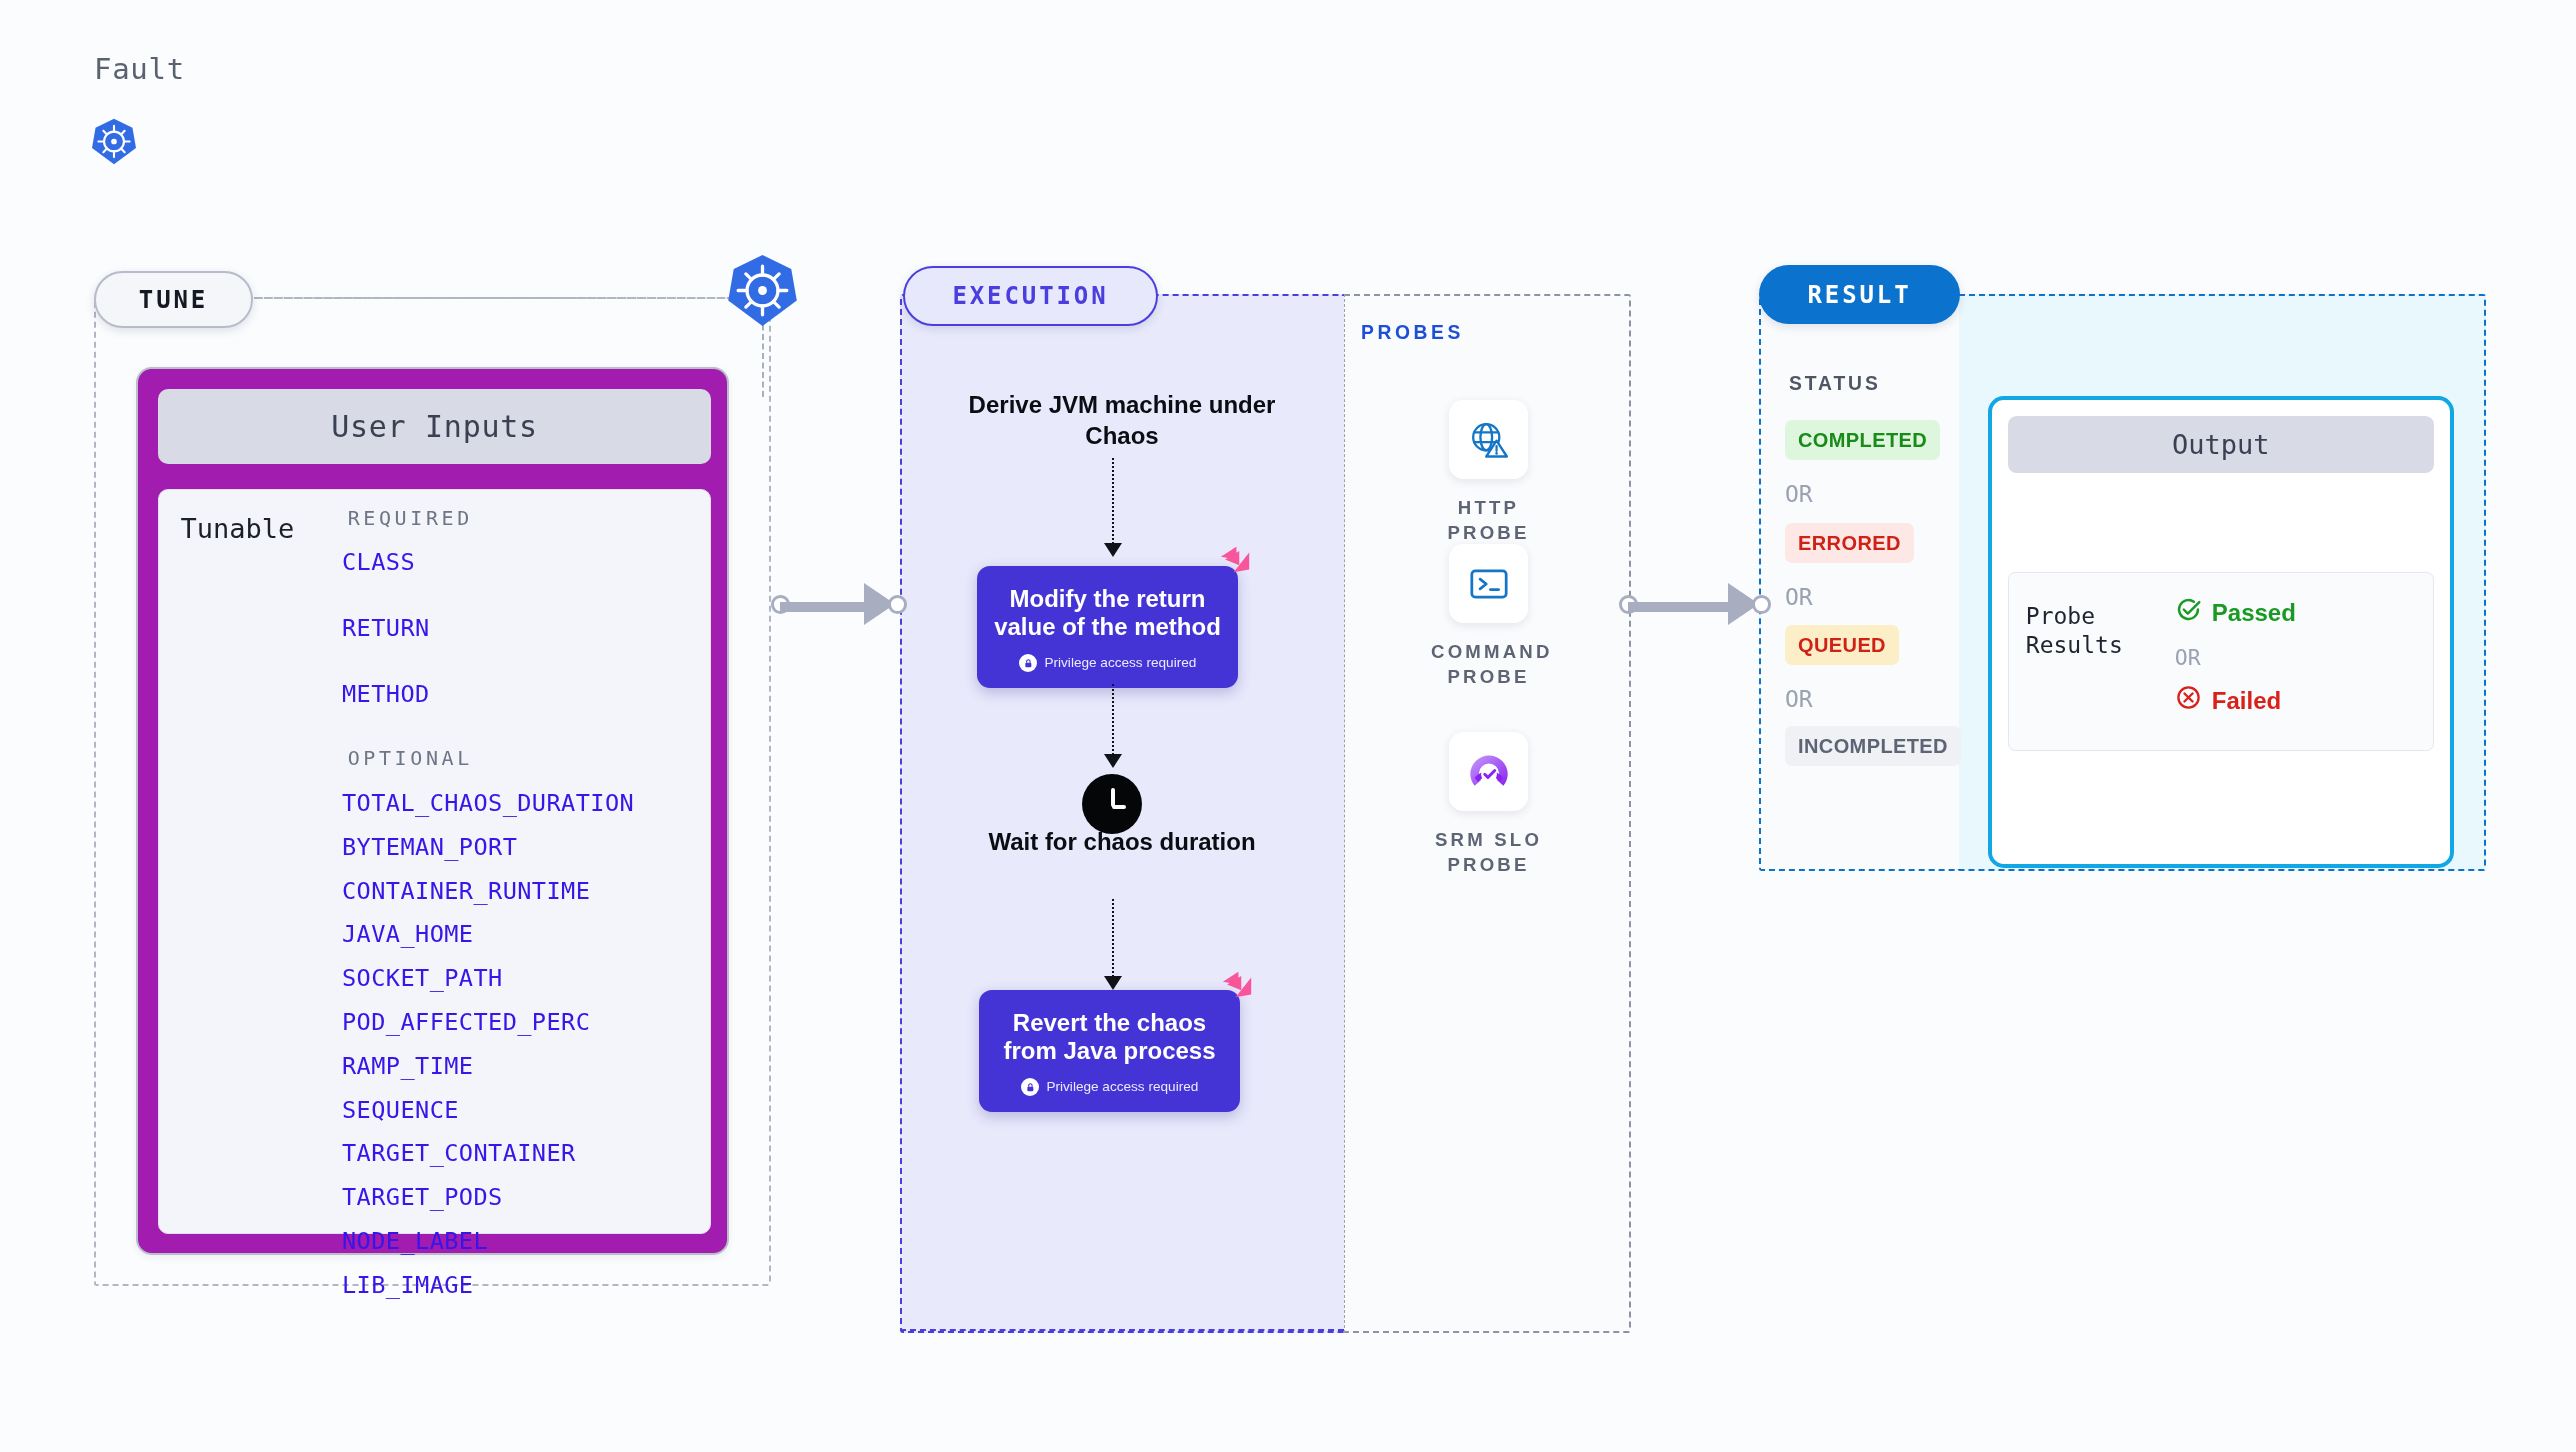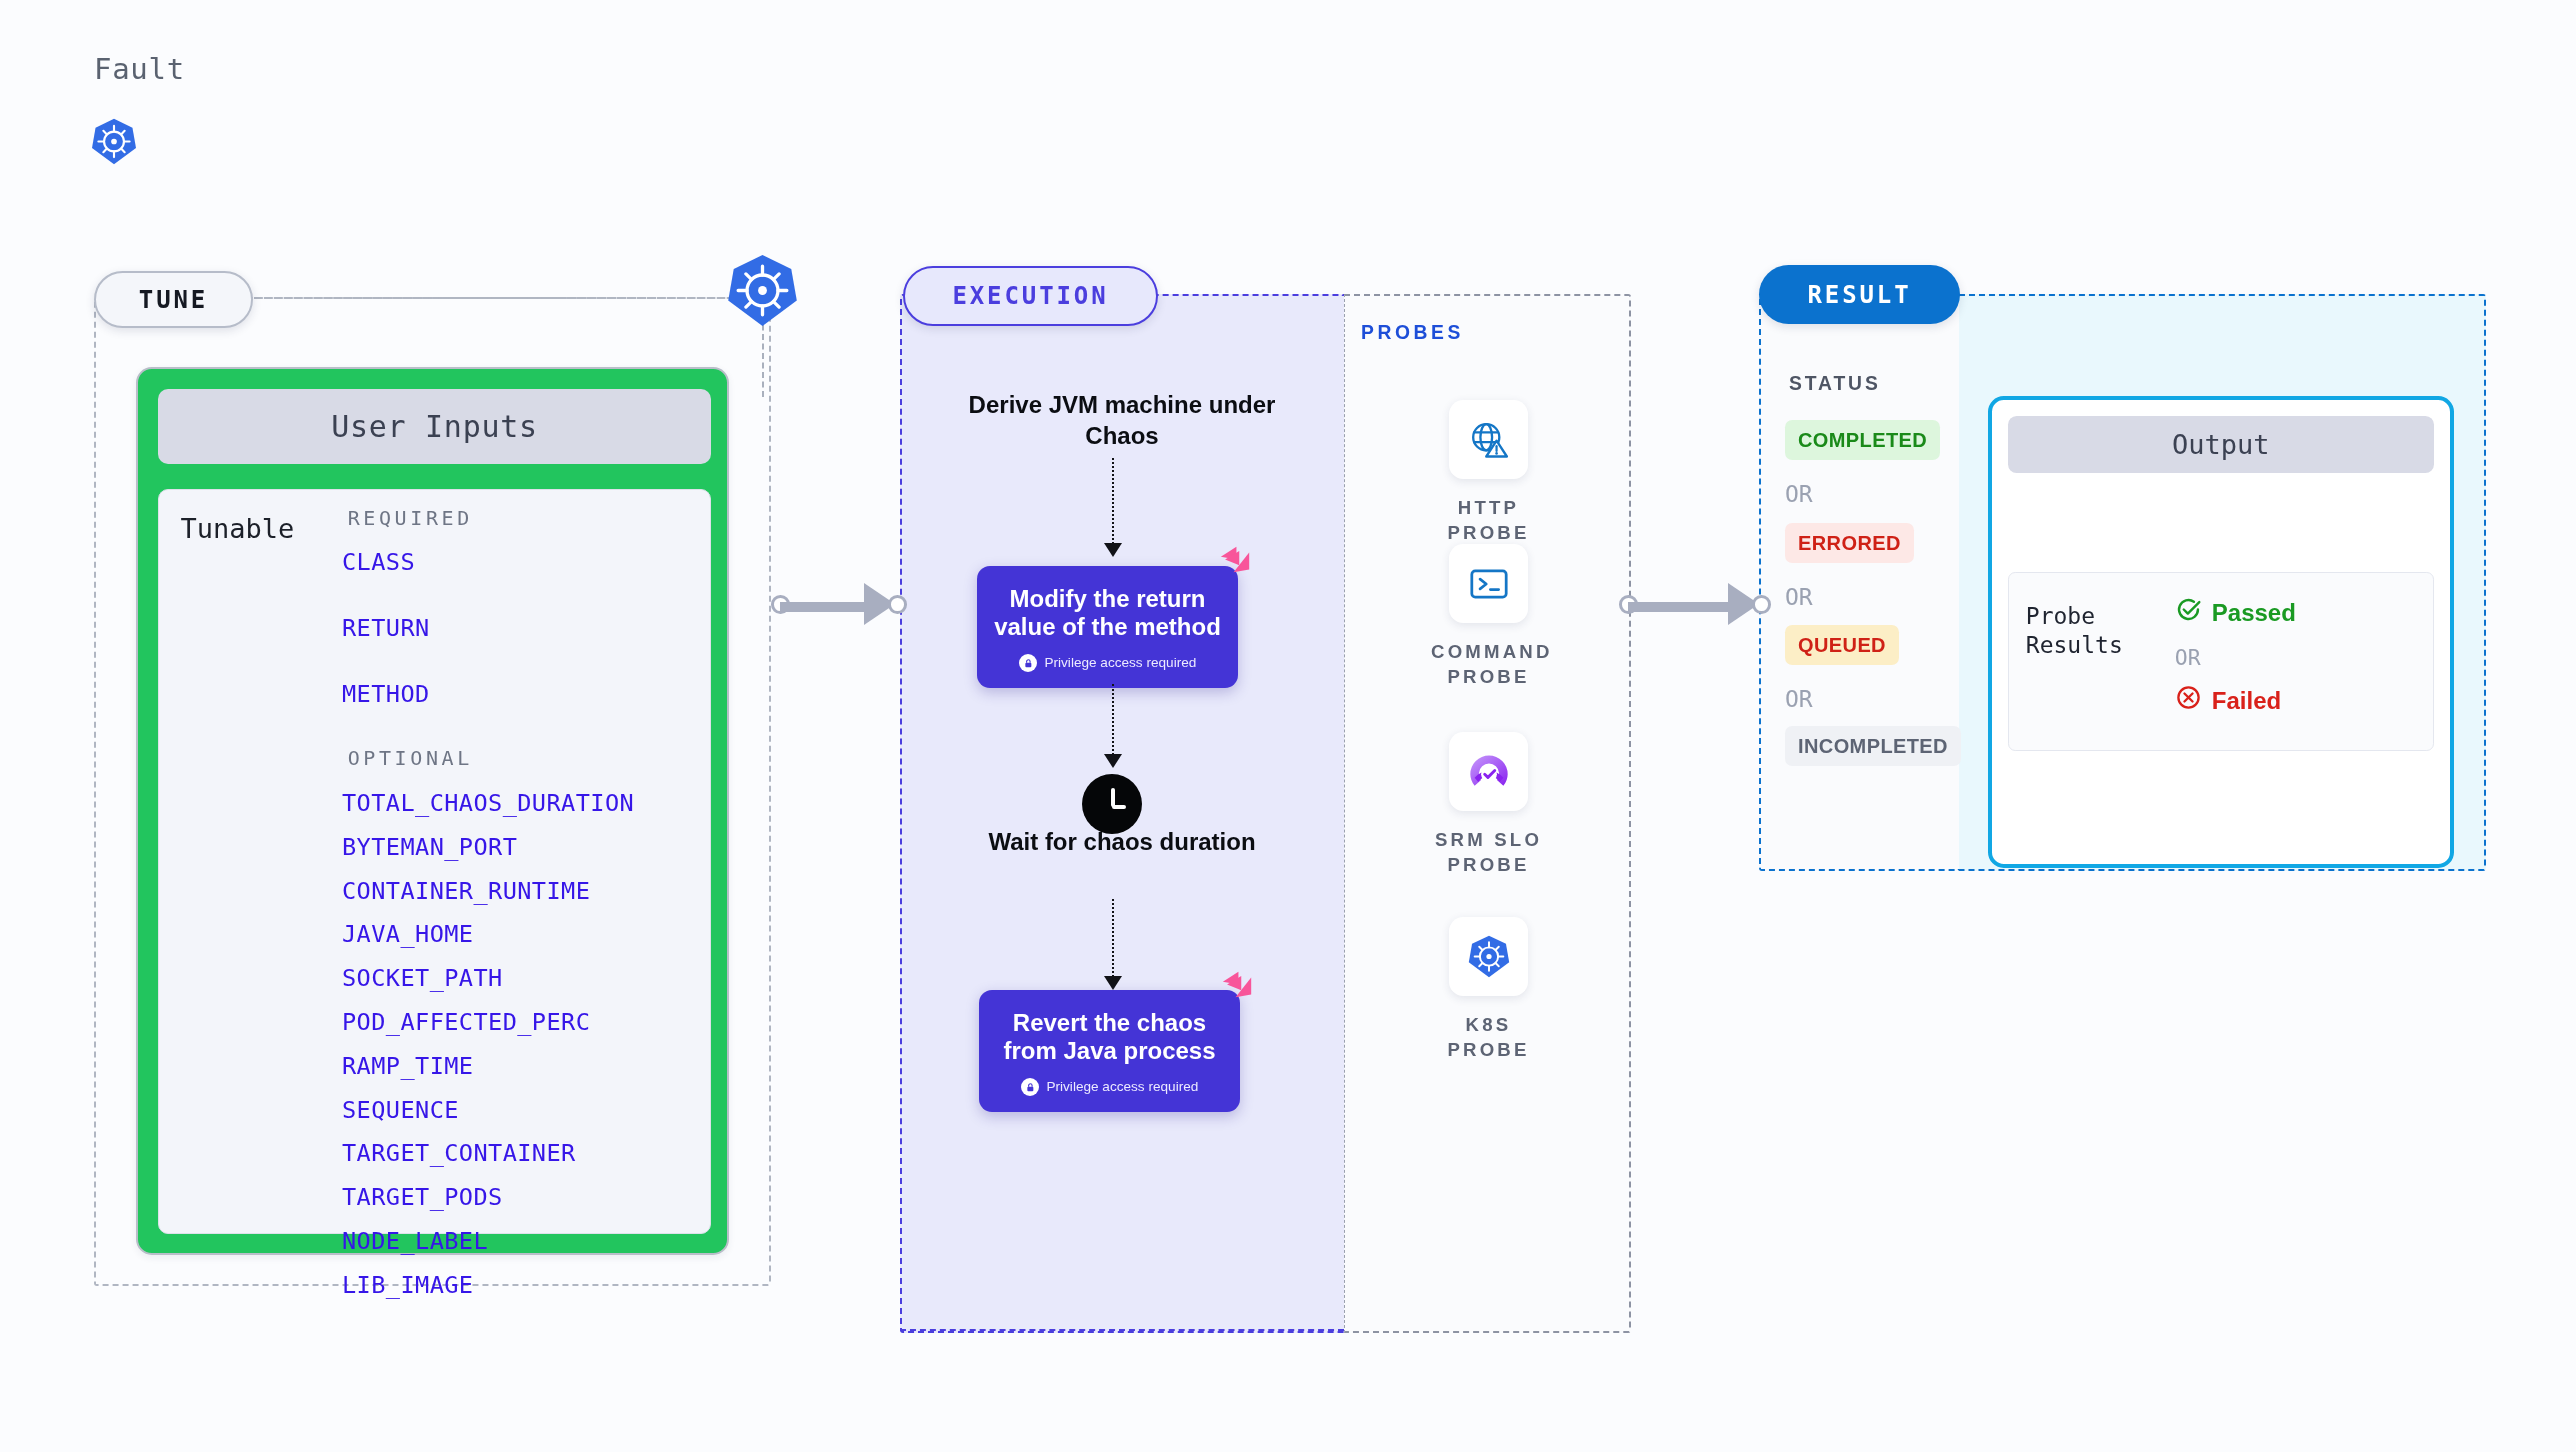--- a/index.html
+++ b/index.html
@@ -84,21 +84,21 @@
   .lead-tune { left: 254px; top: 297px; width: 501px; }
   .kico-stem {
     position: absolute; left: 762px; top: 315px; width: 0; height: 82px;
     border-left: 2.9px dashed #a9b0bd;
   }
 
   
   .tune-card {
     position: absolute; left: 136px; top: 367px;
     width: 593px; height: 888px;
-    background: #22c55e; border: 2.1px solid #b9bec9; border-radius: 15.8px;
+    background: #a21caf; border: 2.1px solid #b9bec9; border-radius: 15.8px;
     box-shadow: 0 2.1px 7.2px rgba(40,50,80,.07);
   }
   .ui-header {
     position: absolute; left: 20px; top: 20px; width: 553px; height: 75px;
     background: #d8dae6; border-radius: 10px;
     display: flex; align-items: center; justify-content: center;
     font-family: "DejaVu Sans Mono", monospace;
     font-size: 30px; color: #3b4152; letter-spacing: 0.7px;
   }
   .tune-body {
@@ -455,33 +455,20 @@
         </defs>
         <path d="M32 6a26 26 0 0 1 26 26 26 26 0 0 1-6 16l-9-8a14 14 0 1 0-22 0l-9 8A26 26 0 0 1 6 32 26 26 0 0 1 32 6Z" fill="url(#g1)"></path>
         <path d="M32 28a26 26 0 0 1 20 9l-5 6a18 18 0 0 0-30 0l-5-6a26 26 0 0 1 20-9Z" fill="#8a23ef"></path>
         <circle cx="32" cy="32" r="11" fill="#fff"></circle>
         <path d="M26 32l4.5 4.5L40 27" stroke="#8a23ef" stroke-width="4" fill="none" stroke-linecap="round" stroke-linejoin="round"></path>
       </svg>
     </div>
     <div class="cap">SRM SLO PROBE</div>
   </div>
 
-  <div class="probe p4">
-    <div class="tile">
-      <svg width="46" height="43" viewBox="0 0 62 66">
-        <path d="M31 1 57 13.5 62 42 31 65 0 42 5 13.5Z" fill="#326ce5"></path>
-        <g stroke="#fff" stroke-width="3" fill="none" stroke-linecap="round">
-          <circle cx="31" cy="33" r="14"></circle>
-          <path d="M31 19v-8M31 47v8M17 33H9M45 33h8M21 23l-5-5M41 43l5 5M41 23l5-5M21 43l-5 5"></path>
-        </g>
-        <circle cx="31" cy="33" r="4" fill="#fff"></circle>
-      </svg>
-    </div>
-    <div class="cap">K8S PROBE</div>
-  </div>
 
 
   <div class="status-title">STATUS</div>
   <div class="badge b-completed">COMPLETED</div>
   <div class="or-txt or1">OR</div>
   <div class="badge b-errored">ERRORED</div>
   <div class="or-txt or2">OR</div>
   <div class="badge b-queued">QUEUED</div>
   <div class="or-txt or3">OR</div>
   <div class="badge b-incompleted">INCOMPLETED</div>

